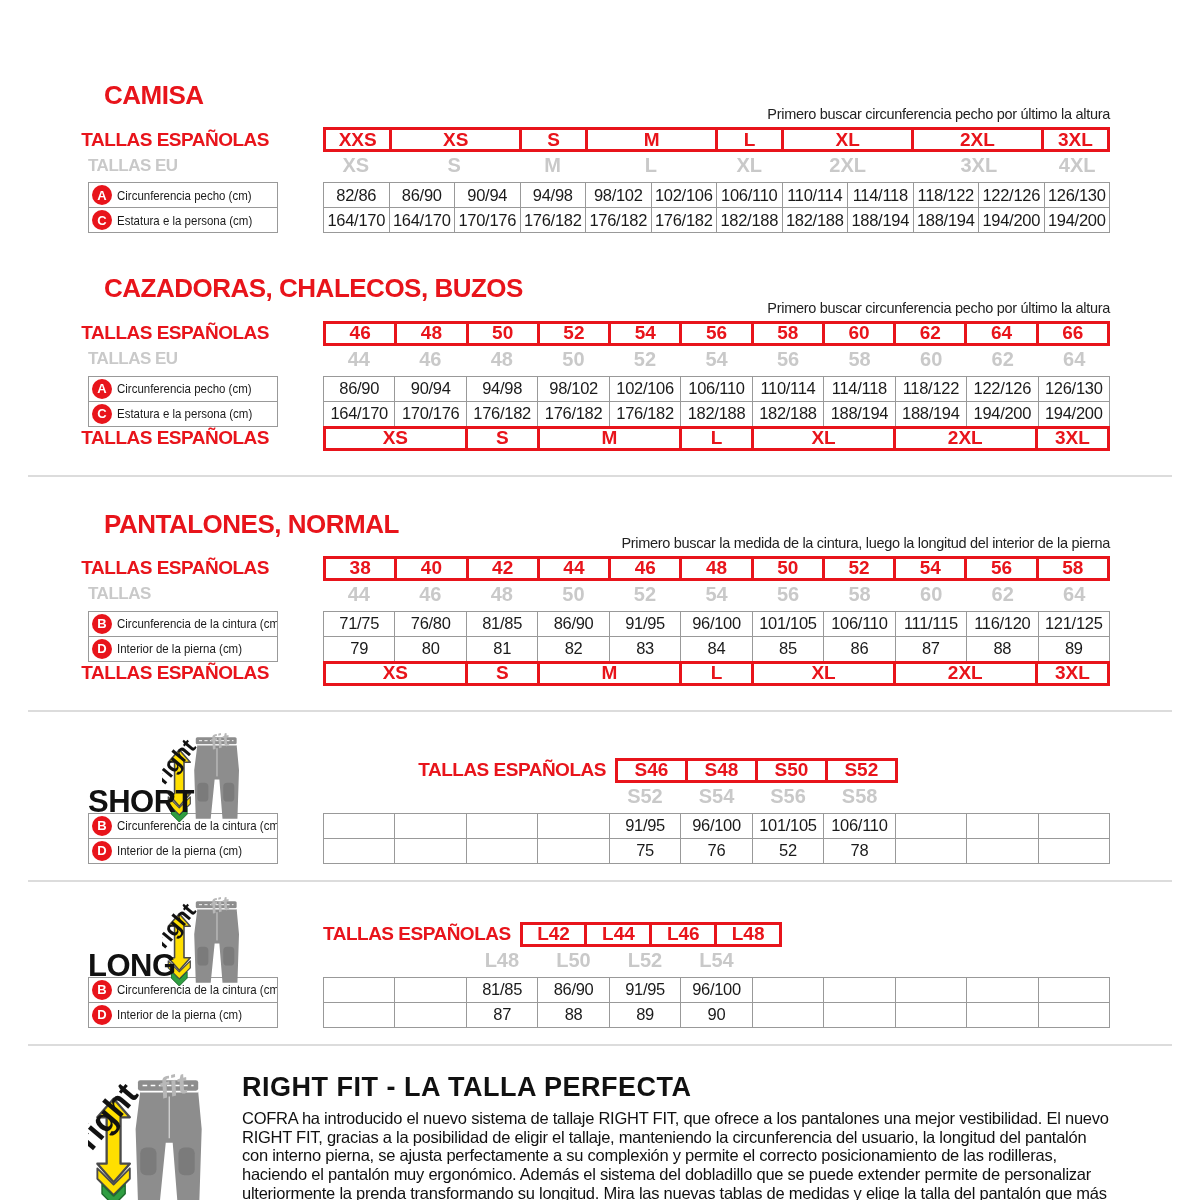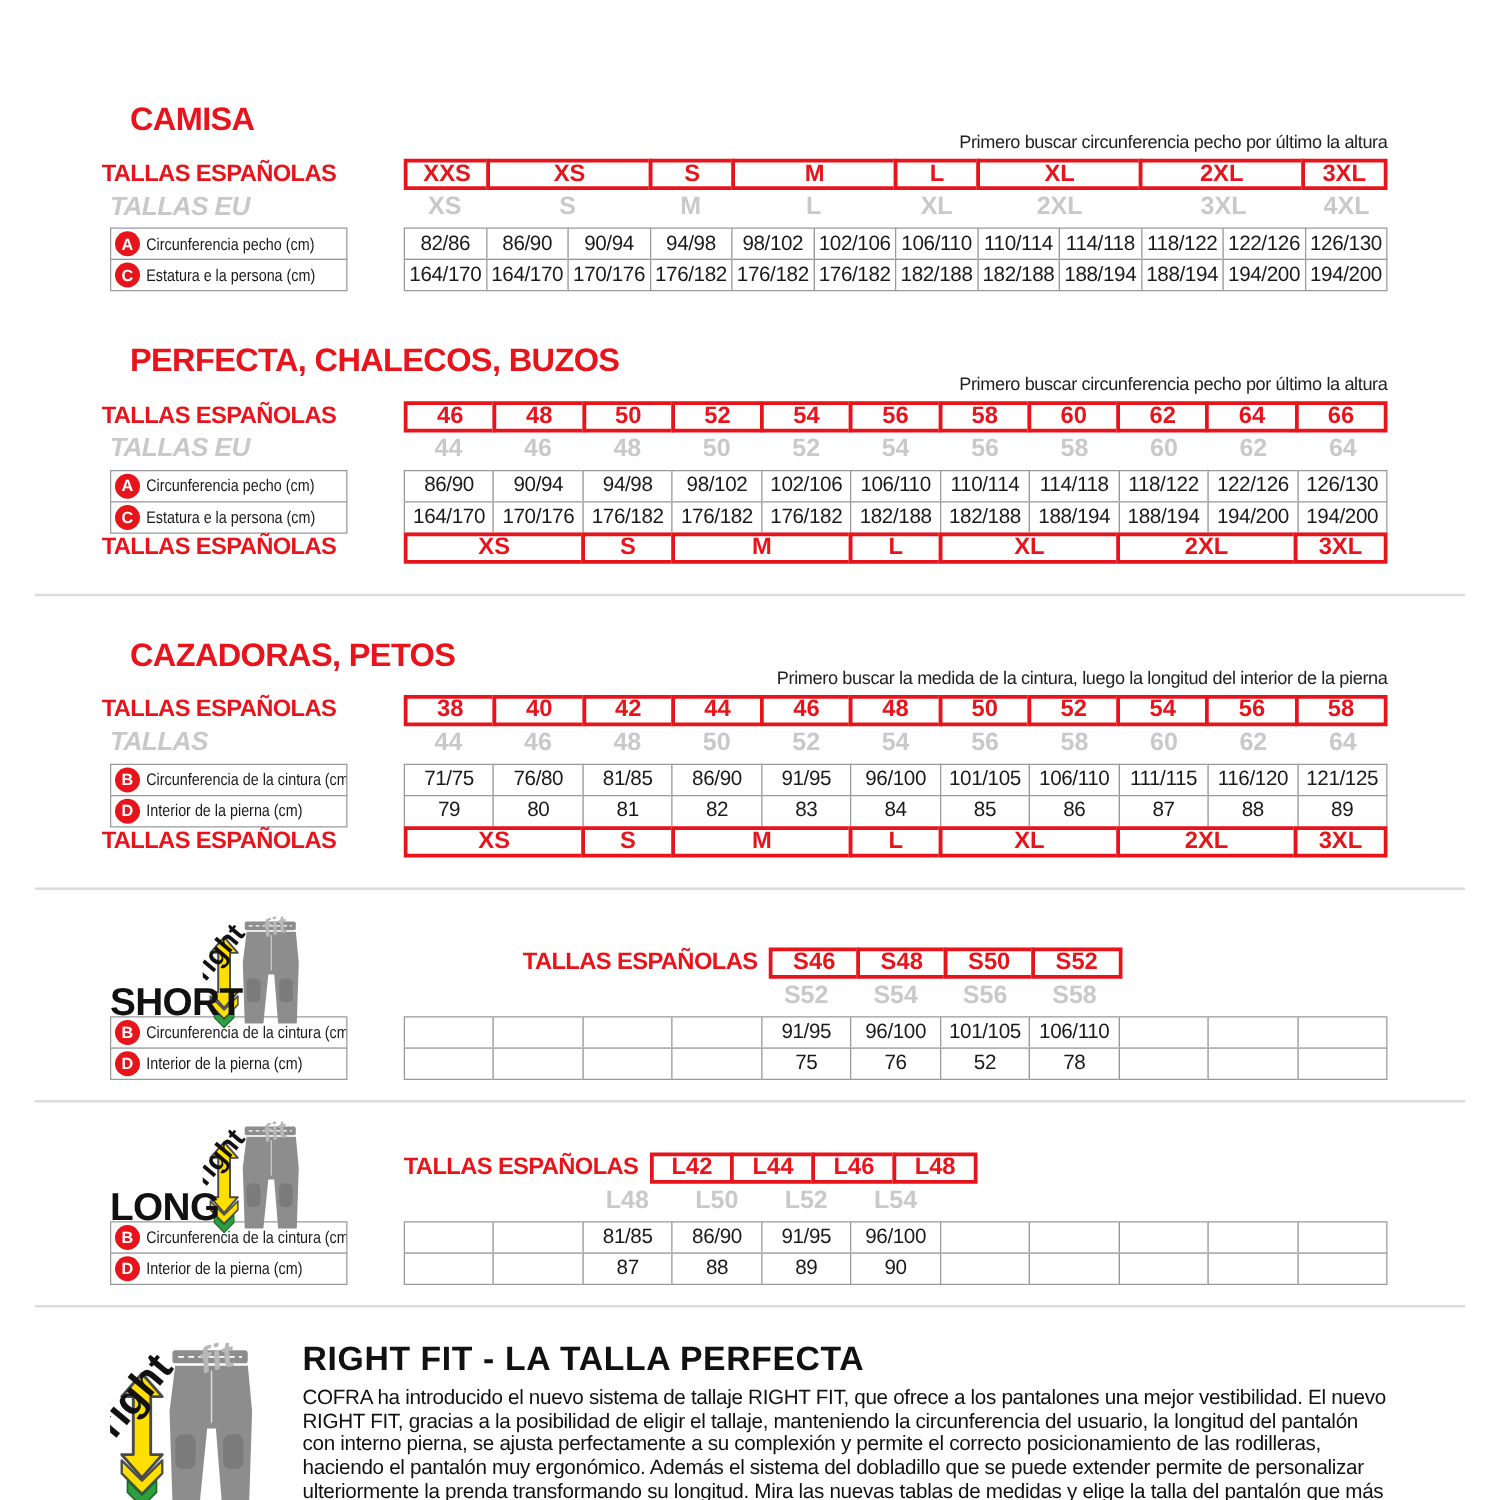--- a/index.html
+++ b/index.html
@@ -29,21 +29,21 @@
 
   
   .hdr{height:25px;}
   .red-label{display:flex;align-items:center;justify-content:flex-end;color:var(--red);
     font-weight:bold;font-size:19px;letter-spacing:-0.5px;padding-right:9px;white-space:nowrap;}
   .red-cells .cell{border:3px solid var(--red);color:var(--red);font-weight:bold;font-size:19px;background:#fff;}
   .red-cells .cell + .cell{margin-left:-3px;}
 
   
   .eu{height:27px;}
-  .gray-label{display:flex;align-items:center;color:var(--gray-txt);font-weight:bold;font-size:21px;letter-spacing:-0.5px;font-style:italic;}
+  .gray-label{display:flex;align-items:center;color:var(--gray-txt);font-weight:bold;font-size:17px;letter-spacing:-0.5px;}
   .gray-cells .cell{color:var(--gray-txt);font-weight:bold;font-size:20px;}
 
   
   .dblock{margin-top:3px;}
   .dblock .row{height:26px;}
   .dblock .row + .row{margin-top:-1px;}
   .data-label{border:1px solid var(--border);display:flex;align-items:center;gap:5px;padding-left:3px;background:#fff;overflow:hidden;}
   .lbl-text{display:inline-block;font-size:13.5px;white-space:nowrap;transform:scaleX(0.85);transform-origin:left center;}
   .badge{flex:0 0 20px;width:20px;height:20px;border-radius:50%;background:var(--red);color:#fff;
     font-weight:bold;font-size:13px;display:flex;align-items:center;justify-content:center;}
@@ -183,21 +183,21 @@
             <div class="cell" style="flex-grow: 1; flex-basis: 0px;">188/194</div>
             <div class="cell" style="flex-grow: 1; flex-basis: 0px;">194/200</div>
             <div class="cell" style="flex-grow: 1; flex-basis: 0px;">194/200</div>
           </div>
       </div>
     </div>
   </section>
 
   <section class="sec sec-cazadoras">
     <div class="sec-head">
-      <h2 class="sec-title">PERFECTA, CHALECOS, BUZOS</h2>
+      <h2 class="sec-title">CAZADORAS, CHALECOS, BUZOS</h2>
       <div class="note">Primero buscar circunferencia pecho por último la altura</div>
     </div>
     <div class="row hdr">
       <div class="row-label red-label">TALLAS ESPAÑOLAS</div>
       <div class="cells red-cells">
           <div class="cell" style="flex-grow: 1; flex-basis: 0px;">46</div>
           <div class="cell" style="flex-grow: 1; flex-basis: 0px;">48</div>
           <div class="cell" style="flex-grow: 1; flex-basis: 0px;">50</div>
           <div class="cell" style="flex-grow: 1; flex-basis: 0px;">52</div>
           <div class="cell" style="flex-grow: 1; flex-basis: 0px;">54</div>
@@ -276,21 +276,21 @@
           <div class="cell" style="flex-grow: 2; flex-basis: 0px;">2XL</div>
           <div class="cell" style="flex-grow: 1; flex-basis: 0px;">3XL</div>
         </div>
     </div>
   </section>
 
   <div class="divider div-1"></div>
 
   <section class="sec sec-pantalones">
     <div class="sec-head">
-      <h2 class="sec-title">CAZADORAS, PETOS</h2>
+      <h2 class="sec-title">PANTALONES, NORMAL</h2>
       <div class="note">Primero buscar la medida de la cintura, luego la longitud del interior de la pierna</div>
     </div>
     <div class="row hdr">
       <div class="row-label red-label">TALLAS ESPAÑOLAS</div>
       <div class="cells red-cells">
           <div class="cell" style="flex-grow: 1; flex-basis: 0px;">38</div>
           <div class="cell" style="flex-grow: 1; flex-basis: 0px;">40</div>
           <div class="cell" style="flex-grow: 1; flex-basis: 0px;">42</div>
           <div class="cell" style="flex-grow: 1; flex-basis: 0px;">44</div>
           <div class="cell" style="flex-grow: 1; flex-basis: 0px;">46</div>

